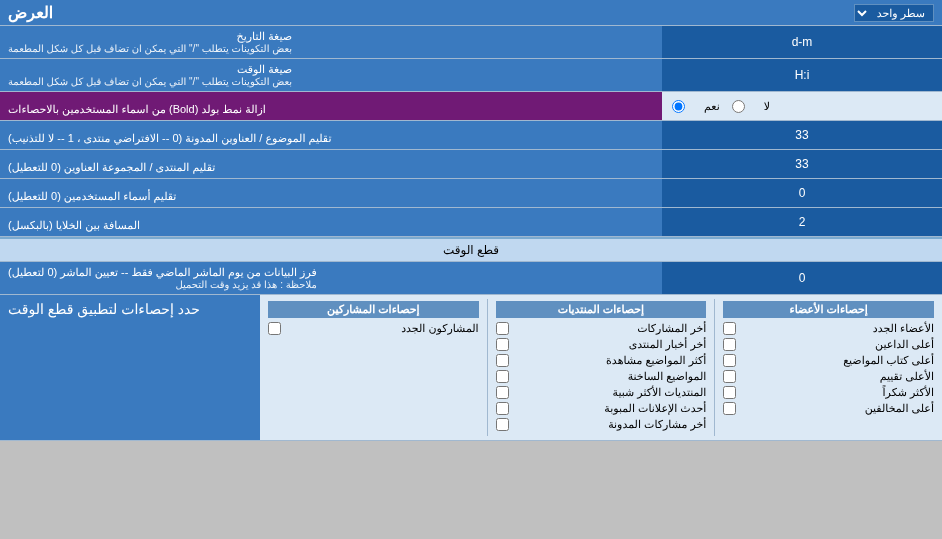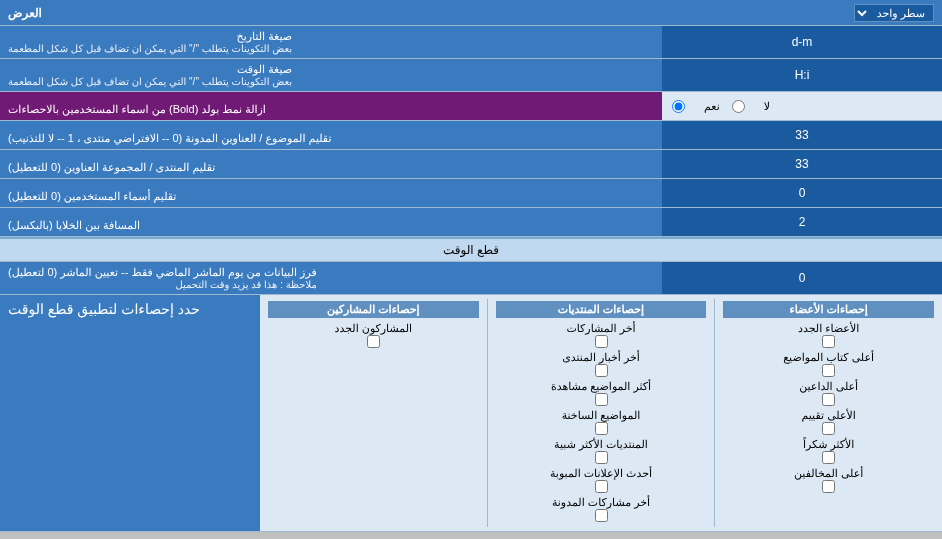--- a/index.html
+++ b/index.html
@@ -72,21 +72,21 @@
       align-items: center;
       justify-content: space-between;
       padding: 3px 8px;
       border-bottom: 1px solid #a0b8d0;
       min-height: 26px;
     }
 
     .header-row .title {
       color: #fff;
       font-weight: bold;
-      font-size: 12px;
+      font-size: 16px;
     }
 
     .header-row select {
       background: #1a5ba0;
       color: #fff;
       border: 1px solid #6090c0;
       font-size: 11px;
       padding: 1px 4px;
       direction: rtl;
     }
@@ -149,26 +149,25 @@
       text-align: center;
       padding: 2px 4px;
       margin-bottom: 4px;
       font-weight: bold;
     }
 
     .checkbox-item {
       display: flex;
       align-items: center;
       justify-content: space-between;
-      gap: 0;
+      gap: 12px;
       margin-bottom: 3px;
       font-size: 11px;
       color: #000;
       direction: rtl;
-      flex-direction: column;
     }
 
     .checkbox-item input[type="checkbox"] {
       cursor: pointer;
     }
 
     .col-divider {
       width: 1px;
       background: #a0b8d0;
       margin: 0 4px;
@@ -312,25 +311,25 @@
 
       <div class="three-col-grid">
 
         <div class="checkbox-column">
           <div class="col-header">إحصاءات الأعضاء</div>
           <div class="checkbox-item">
             <span>الأعضاء الجدد</span>
             <input type="checkbox" style="">
           </div>
           <div class="checkbox-item">
+            <span>أعلى الداعين</span>
+            <input type="checkbox" style="">
+          </div>
+          <div class="checkbox-item">
             <span>أعلى كتاب المواضيع</span>
-            <input type="checkbox" style="">
-          </div>
-          <div class="checkbox-item">
-            <span>أعلى الداعين</span>
             <input type="checkbox" style="">
           </div>
           <div class="checkbox-item">
             <span>الأعلى تقييم</span>
             <input type="checkbox" style="">
           </div>
           <div class="checkbox-item">
             <span>الأكثر شكراً</span>
             <input type="checkbox" style="">
           </div>

